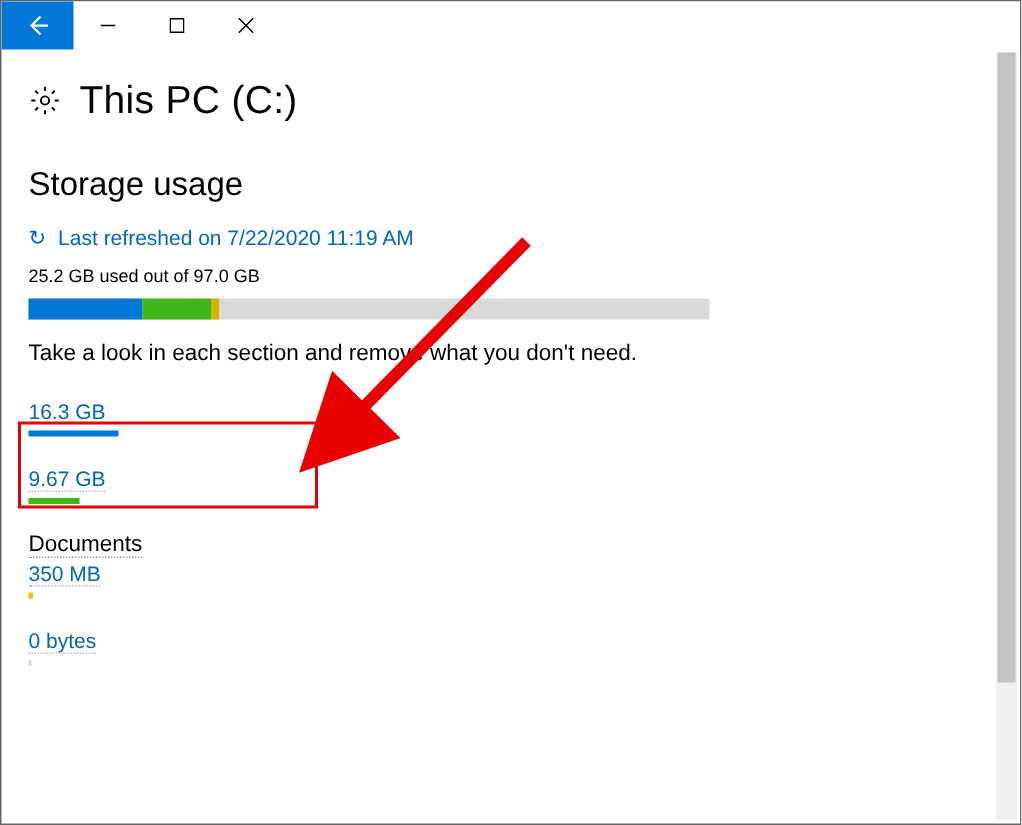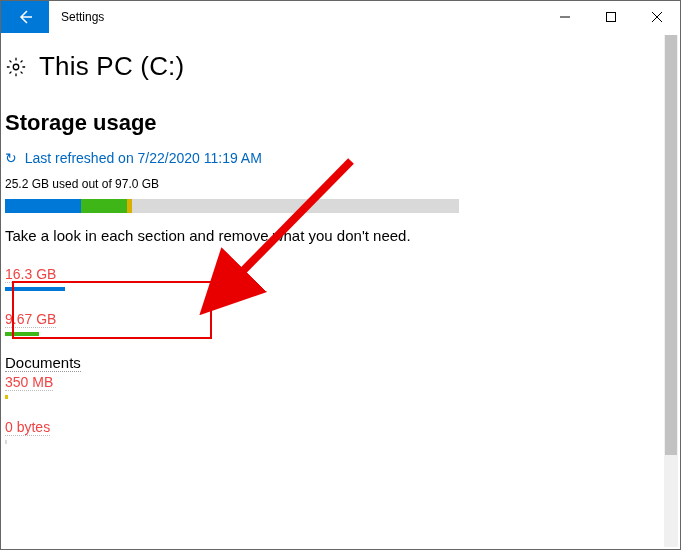--- a/index.html
+++ b/index.html
@@ -17,38 +17,38 @@
   .titlebar { height: 32px; display: flex; align-items: stretch; background: #fff; }
   .back-btn {
     width: 48px; background: #0078d7; display: flex; align-items: center; justify-content: center;
     cursor: pointer;
   }
   .back-btn svg { width: 16px; height: 16px; stroke: #fff; }
   .title-text { flex: 1; display: flex; align-items: center; padding-left: 12px; font-size: 12px; color: #000; }
   .win-controls { display: flex; }
   .win-btn { width: 46px; display: flex; align-items: center; justify-content: center; cursor: pointer; }
   .win-btn svg { width: 10px; height: 10px; stroke: #000; fill: none; stroke-width: 1; }
-  .content { padding: 18px 18px 0 4px; height: calc(100% - 32px); overflow-y: auto; position: relative; }
+  .content { padding: 18px 18px 0 18px; height: calc(100% - 32px); overflow-y: auto; position: relative; }
   .page-head { display: flex; align-items: center; gap: 12px; margin-bottom: 28px; }
   .page-head .gear { width: 22px; height: 22px; }
   .page-head h1 { font-weight: 400; font-size: 26px; letter-spacing: 0.2px; }
-  h2.section { font-weight: 700; font-size: 22px; margin-bottom: 14px; }
+  h2.section { font-weight: 400; font-size: 22px; margin-bottom: 14px; }
   .refresh-line { display: flex; align-items: center; gap: 8px; color: #0067c0; font-size: 14px; margin-bottom: 10px; border-bottom: 1px dotted transparent; }
   .refresh-line .rld { color: #0067c0; }
   .usage-summary { font-size: 12px; margin-bottom: 8px; }
   .big-bar { width: 454px; height: 14px; background: #d9d9d9; display: flex; margin-bottom: 14px; }
   .seg { height: 100%; }
   .seg.sys { background: #0078d7; }
   .seg.apps { background: #3fb618; }
   .seg.docs { background: #d8b100; }
   .seg.pics { background: #b0b0b0; }
   .hint { font-size: 15px; margin-bottom: 20px; }
   .cat { margin-bottom: 18px; width: 200px; }
   .cat .lbl { font-size: 15px; border-bottom: 1px dotted #999; display: inline-block; }
-  .cat .val { font-size: 14px; color: #ef4444; border-bottom: 1px dotted #bbb; display: inline-block; margin-top: 2px; }
+  .cat .val { font-size: 14px; color: #0369a1; border-bottom: 1px dotted #bbb; display: inline-block; margin-top: 2px; }
   .cat .mini { width: 60px; height: 4px; margin-top: 4px; }
   .mini.sys { background: #0078d7; }
   .mini.apps { background: #3fb618; width: 34px; }
   .mini.docs { background: #e0c200; width: 3px; }
   .mini.pics { background: #d9d9d9; width: 2px; }
   .highlight-box {
     position: absolute; border: 2px solid #e80000; pointer-events: none;
   }
   .arrow { position: absolute; pointer-events: none; }
   .scroll-track { position: absolute; right: 2px; top: 34px; bottom: 2px; width: 14px; background: #f0f0f0; }
@@ -58,21 +58,20 @@
 <body>
 
 <div class="window">
 
   <div class="titlebar">
     <div class="back-btn">
       <svg viewBox="0 0 16 16" fill="none" stroke-width="1.5">
         <path d="M10 2 L4 8 L10 14 M4 8 H15"></path>
       </svg>
     </div>
-    <div class="title-text">Settings</div>
     <div class="win-controls">
       <div class="win-btn">
         <svg viewBox="0 0 10 10">
             <path d="M0 5 H10"></path>
           </svg>
       </div>
       <div class="win-btn">
         <svg viewBox="0 0 10 10">
             <rect x="0.5" y="0.5" width="9" height="9"></rect>
           </svg>

